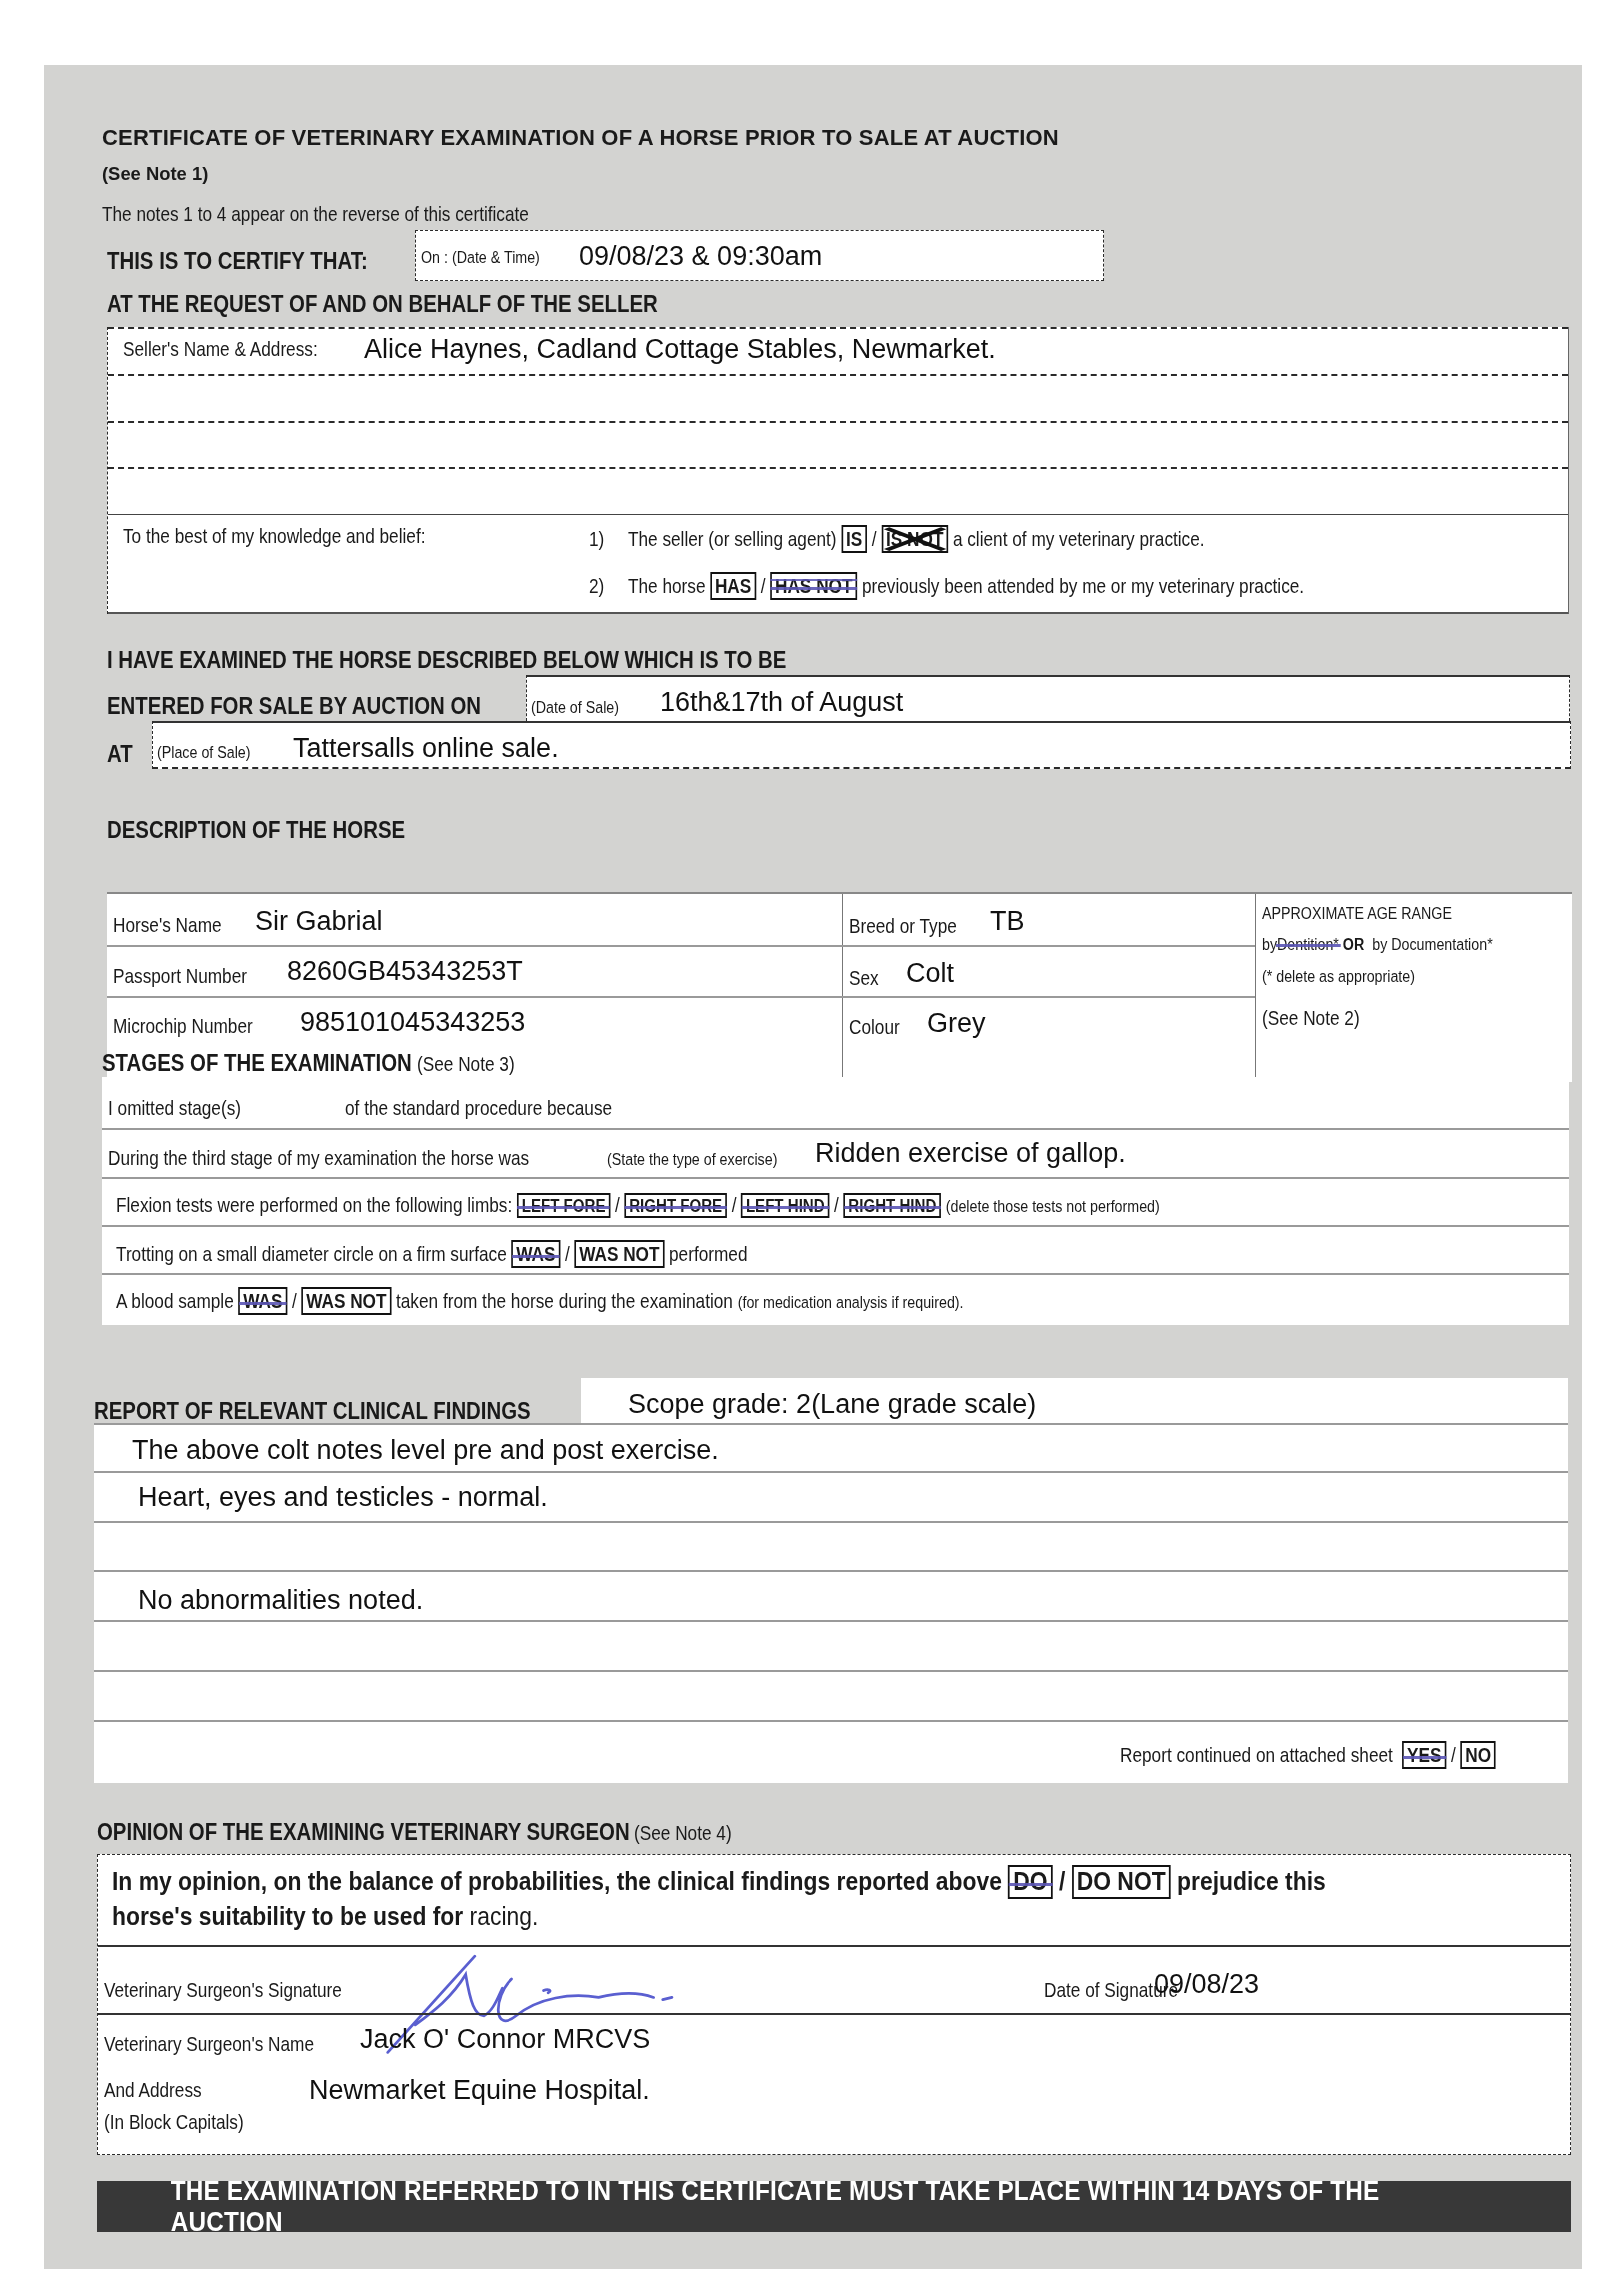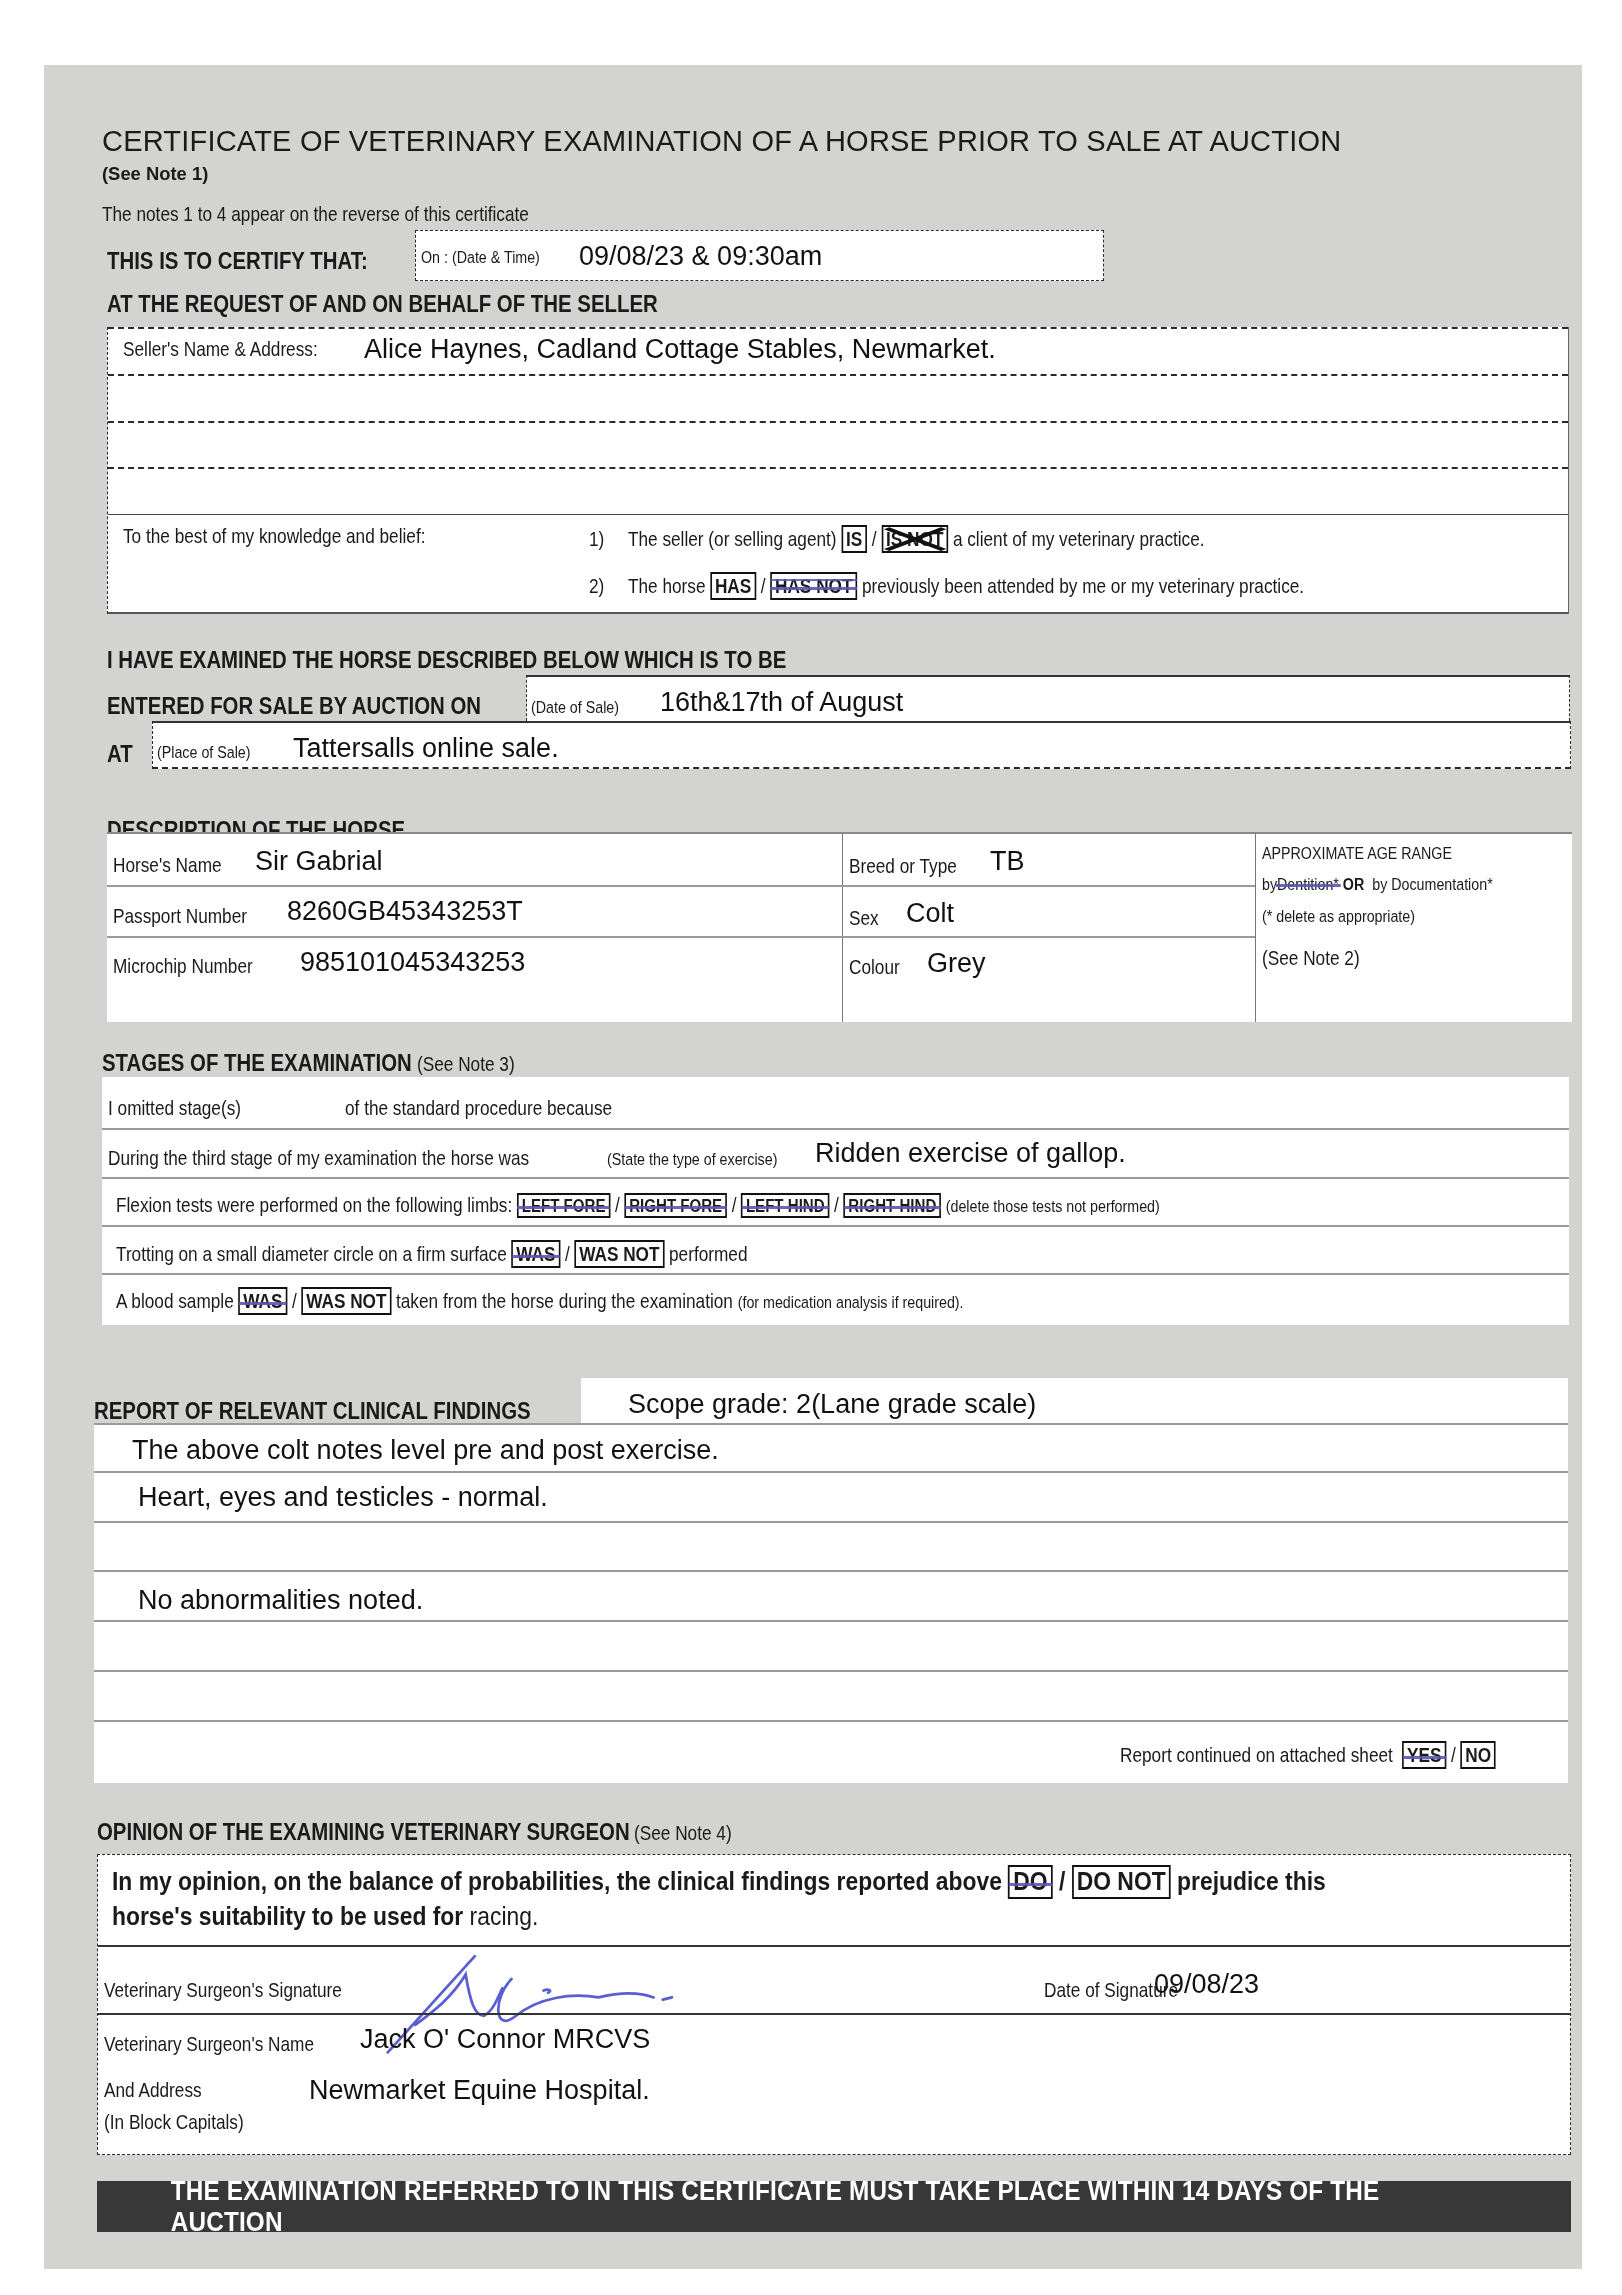--- a/index.html
+++ b/index.html
@@ -10,21 +10,21 @@
     position: absolute; left: 44px; top: 65px; width: 1538px; height: 2204px;
     background: #d3d3d1;
   }
   .abs { position: absolute; }
   .white { background: #ffffff; }
   .dash-top { border-top: 2.3px dashed #2a2a2a; }
   .dash-all { border: 1.8px dashed #2a2a2a; }
   .solid-line { border-top: 1.8px solid #444; }
   .soft-line { border-top: 2.3px solid #9a9a9a; }
 
-  .title { font-size: 29px; font-weight: normal; letter-spacing: 0.2px; white-space: nowrap; }
+  .title { font-size: 22px; font-weight: bold; letter-spacing: 0.2px; white-space: nowrap; }
   .small { font-size: 18.4px; white-space: nowrap; }
   .label { font-size: 21px; white-space: nowrap; transform: scaleX(0.82); transform-origin: left center; }
   .label-sm { font-size: 17.4px; white-space: nowrap; transform: scaleX(0.82); transform-origin: left center; }
   .heading { font-size: 24px; font-weight: bold; white-space: nowrap; transform: scaleX(0.85); transform-origin: left center; }
   .value { font-size: 27px; white-space: nowrap; color: #111; }
 
   .box { display: inline-block; border: 2.3px solid #111; padding: 0 3.7px; font-weight: bold; line-height: 1.15; }
   .strike { position: relative; }
   .strike::after {
     content: ""; position: absolute; left: -1.8px; right: -1.8px; top: 52%;
@@ -101,21 +101,21 @@
   <span class="abs label-sm" style="left:3.7px; top:20px;">(Date of Sale)</span>
   <span class="abs value" style="left:133px; top:10px;">16th&amp;17th of August</span>
 </div>
 <div class="abs heading" style="left:107px; top:740px;">AT</div>
 <div class="abs white" style="left:152px; top:721px; width:1419px; height:48px; border-left:1.8px dashed #2a2a2a; border-top:2.3px solid #333; border-bottom:2.3px dashed #2a2a2a; border-right:1.8px dashed #2a2a2a;">
   <span class="abs label-sm" style="left:3.7px; top:19px;">(Place of Sale)</span>
   <span class="abs value" style="left:140px; top:10px;">Tattersalls online sale.</span>
 </div>
 
 <div class="abs heading" style="left:107px; top:816px;">DESCRIPTION OF THE HORSE</div>
-<div class="abs white" style="left:107px; top:832px; width:1465px; height:190px; border-top:2.3px solid #888;">
+<div class="abs white" style="left:107px; top:892px; width:1465px; height:190px; border-top:2.3px solid #888;">
   <div class="abs" style="left:735px; top:0; height:100%; border-left:1.4px solid #777;"></div>
   <div class="abs" style="left:1148px; top:0; height:100%; border-left:1.4px solid #777;"></div>
   <div class="abs soft-line" style="left:0; top:51px; width:1148px;"></div>
   <div class="abs soft-line" style="left:0; top:102px; width:1148px;"></div>
 
   <span class="abs label" style="left:6.4px; top:19px;">Horse's Name</span>
   <span class="abs value" style="left:148px; top:12px;">Sir Gabrial</span>
   <span class="abs label" style="left:6.4px; top:70px;">Passport Number</span>
   <span class="abs value" style="left:180px; top:62px;">8260GB45343253T</span>
   <span class="abs label" style="left:6.4px; top:120px;">Microchip Number</span>

